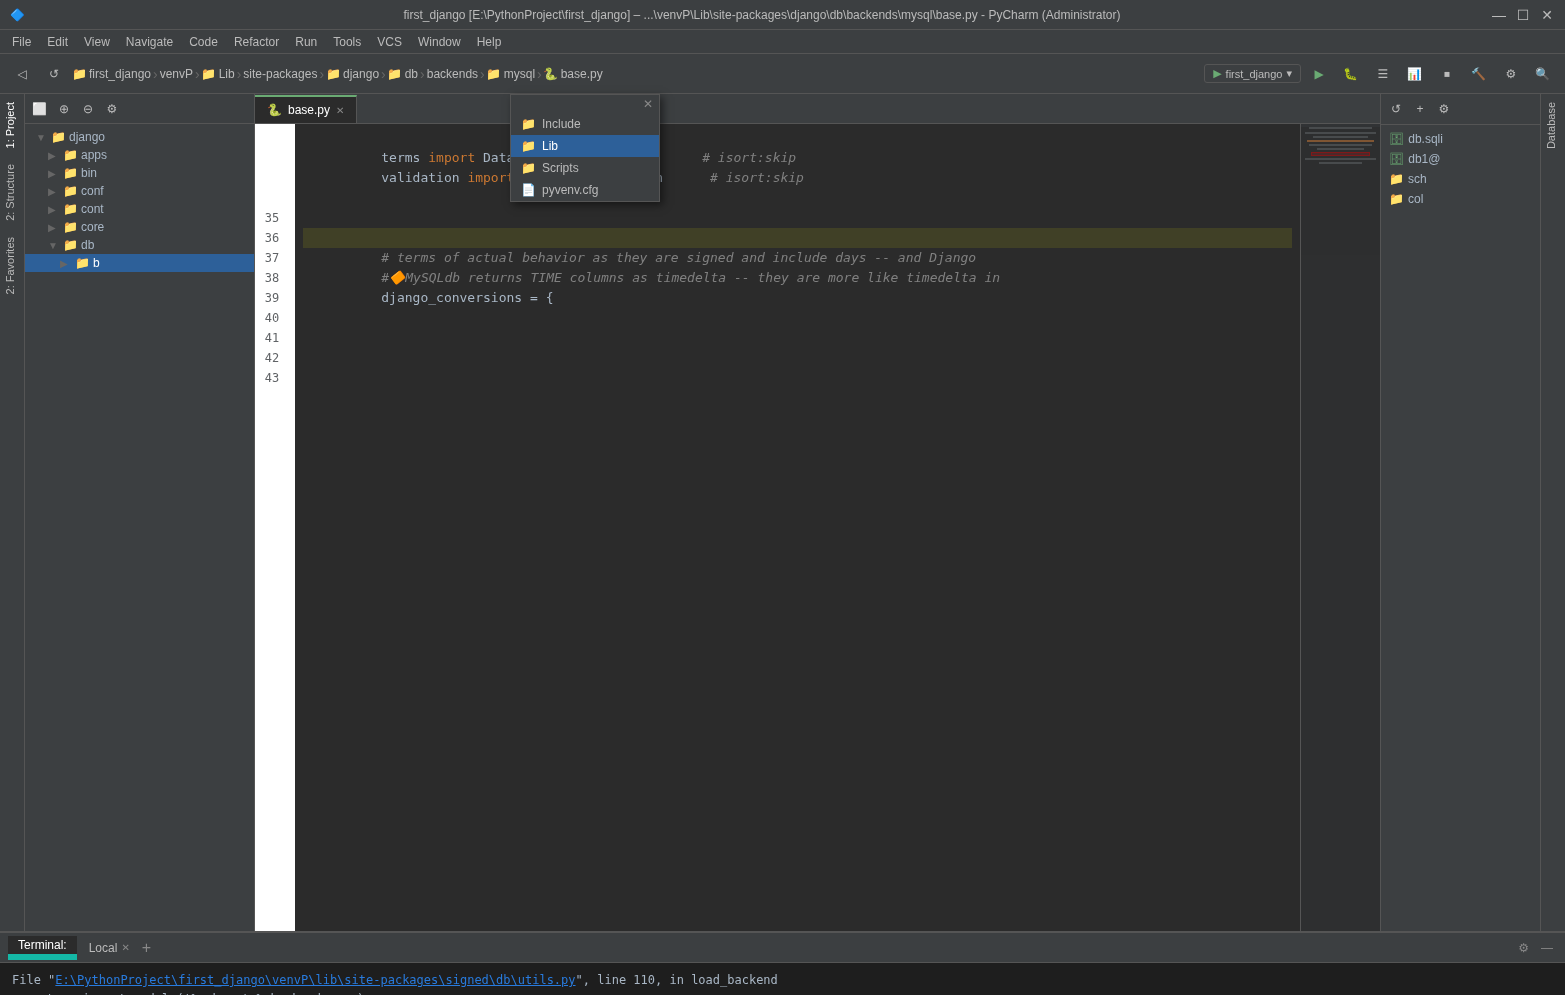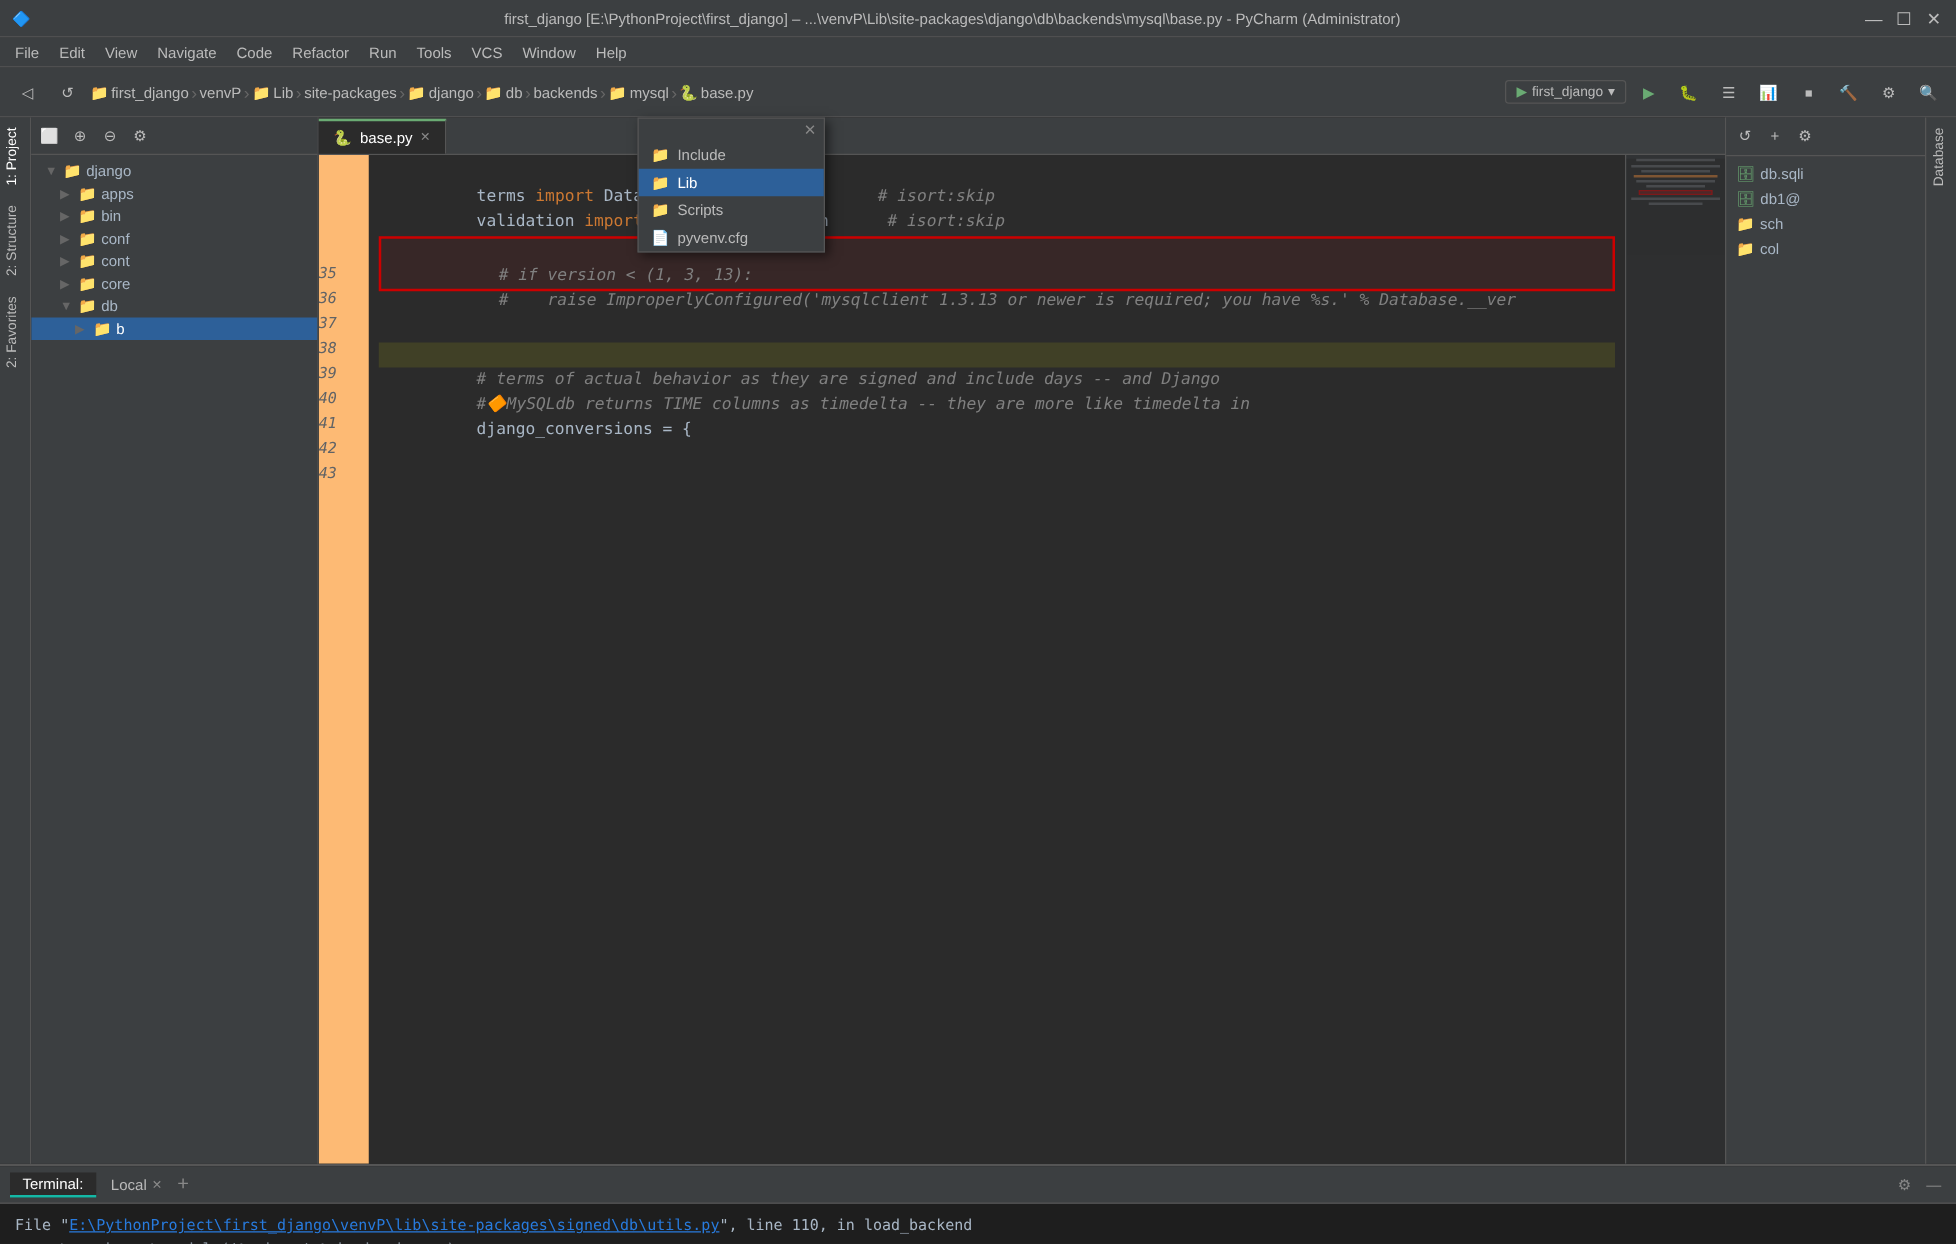--- a/index.html
+++ b/index.html
@@ -57,42 +57,42 @@
     .popup-file { color: #888; }
     
     
     #tab-bar { height: 30px; background: #3c3f41; border-bottom: 1px solid #555; display: flex; align-items: flex-end; }
     .tab { height: 28px; padding: 0 12px; display: flex; align-items: center; gap: 6px; font-size: 12px; cursor: pointer; border-top: 1px solid #555; border-right: 1px solid #555; background: #2b2b2b; color: #bbbbbb; }
     .tab.active { background: #2b2b2b; color: #fff; border-top: 2px solid #6aab73; }
     .tab-close { color: #888; font-size: 10px; cursor: pointer; }
     
     
     #code-editor { flex: 1; overflow: hidden; display: flex; background: #2b2b2b; font-family: 'Consolas', 'Monaco', monospace; font-size: 13px; position: relative; }
-    .line-numbers { width: 40px; background: #fdba74; color: #606366; text-align: left; padding: 4px 6px 4px 0; line-height: 20px; user-select: none; font-size: 12px; overflow: hidden; font-style: italic; }
+    .line-numbers { width: 40px; background: #ffffff; color: #606366; text-align: center; padding: 4px 6px 4px 0; line-height: 20px; user-select: none; font-size: 12px; overflow: hidden; }
     .line-num { height: 20px; }
     .code-content { flex: 1; padding: 4px 8px; line-height: 20px; overflow: hidden; color: #a9b7c6; }
     .code-line { height: 20px; white-space: pre; }
     .kw { color: #cc7832; }
     .cm { color: #808080; font-style: italic; }
     .hl { background: rgba(255,255,0,0.1); }
     
     
     #minimap { width: 80px; background: #313335; border-left: 1px solid #555; position: relative; overflow: hidden; }
     
     
     #right-sidebar { width: 25px; background: #3c3f41; border-left: 1px solid #555; display: flex; flex-direction: column; }
     #right-panel { width: 160px; background: #3c3f41; border-left: 1px solid #555; display: flex; flex-direction: column; }
     .db-item { display: flex; align-items: center; gap: 4px; padding: 3px 8px; cursor: pointer; font-size: 12px; color: #a9b7c6; }
     .vertical-label { writing-mode: vertical-rl; transform: rotate(180deg); font-size: 11px; color: #bbbbbb; padding: 8px 4px; cursor: pointer; }
     
     
     #terminal { height: 280px; background: #1e1e1e; border-top: 2px solid #555; display: flex; flex-direction: column; }
     #terminal-tabs { height: 30px; background: #3c3f41; border-bottom: 1px solid #555; display: flex; align-items: center; padding: 0 8px; gap: 2px; }
     .term-tab { padding: 2px 10px; font-size: 12px; cursor: pointer; color: #bbbbbb; display: flex; align-items: center; gap: 4px; }
-    .term-tab.active { background: #2b2b2b; color: #fff; border-bottom: 2px solid #14b8a6; }
+    .term-tab.active { background: #2b2b2b; color: #fff; border-bottom: 6px solid #14b8a6; }
     .term-tab-close { font-size: 10px; color: #888; }
     .term-add { color: #888; font-size: 16px; cursor: pointer; }
     .term-controls { margin-left: auto; display: flex; gap: 4px; }
     .term-btn { color: #888; cursor: pointer; padding: 2px 4px; }
     #terminal-content { flex: 1; padding: 8px 12px; font-family: 'Consolas', 'Monaco', monospace; font-size: 12px; color: #a9b7c6; line-height: 1.6; overflow-y: auto; }
     .term-link { color: #287bde; text-decoration: underline; cursor: pointer; }
     
     
     ::-webkit-scrollbar { width: 8px; height: 8px; }
     ::-webkit-scrollbar-track { background: #3c3f41; }
@@ -298,28 +298,20 @@
       <div class="code-content">
 
         <div class="code-line">
           <span style="color:#a9b7c6">terms </span><span class="kw">import</span><span style="color:#a9b7c6"> DatabaseSchemaEditor        </span><span class="cm"># isort:skip</span>
         </div>
         <div class="code-line">
           <span style="color:#a9b7c6">validation </span><span class="kw">import</span><span style="color:#a9b7c6"> DatabaseValidation      </span><span class="cm"># isort:skip</span>
         </div>
         <div class="code-line">&nbsp;</div>
 
-        <div style="border: 2px solid #cc0000; background: rgba(200,0,0,0.08); margin: 1px 0;">
-          <div class="code-line">
-            <span class="cm"># if version &lt; (1, 3, 13):</span>
-          </div>
-          <div class="code-line">
-            <span class="cm">#    raise ImproperlyConfigured('mysqlclient 1.3.13 or newer is required; you have %s.' % Database.__ver</span>
-          </div>
-        </div>
 
         <div class="code-line">&nbsp;</div>
         <div class="code-line">&nbsp;</div>
         <div class="code-line hl">
           <span class="cm"># terms of actual behavior as they are signed and include days -- and Django</span>
         </div>
         <div class="code-line">
           <span class="cm">#🔶MySQLdb returns TIME columns as timedelta -- they are more like timedelta in</span>
         </div>
         <div class="code-line">

